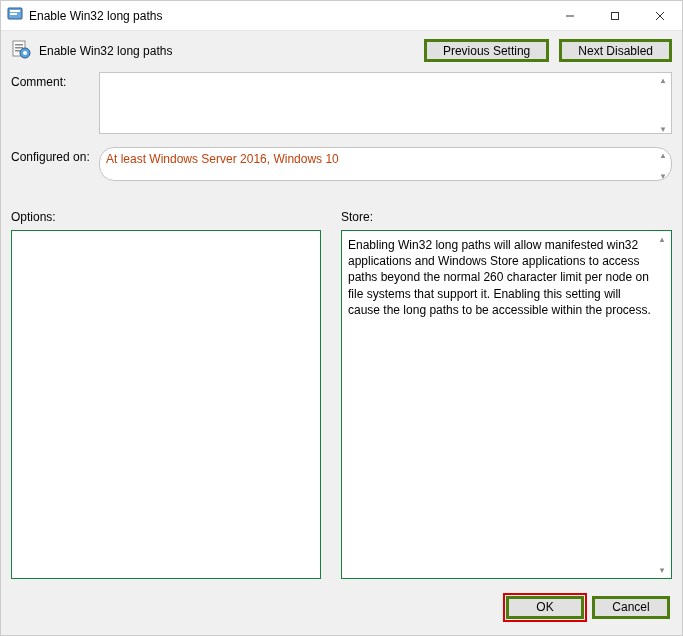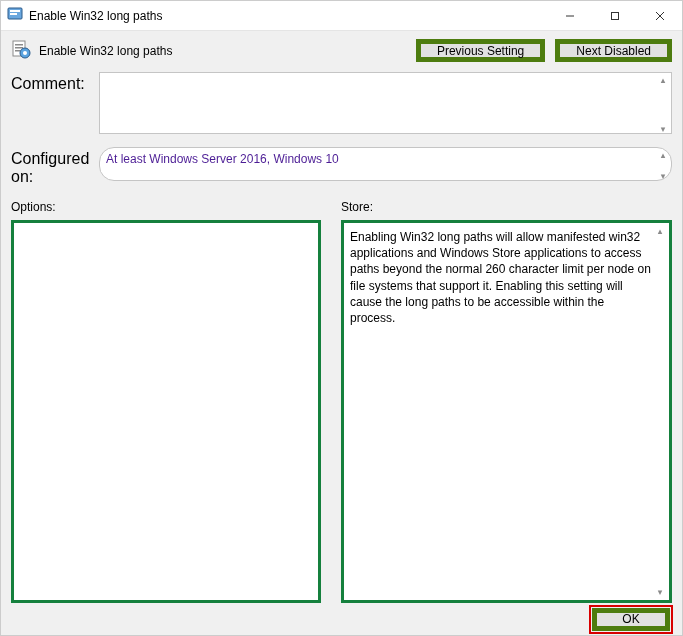--- a/index.html
+++ b/index.html
@@ -27,65 +27,65 @@
   .header-row {
     display:flex; align-items:center; justify-content:space-between;
     padding:8px 10px 10px 10px;
   }
   .header-left { display:flex; align-items:center; gap:8px; }
   .policy-icon svg { width:20px; height:20px; }
   .header-title { font-size:12px; }
   .header-right { display:flex; gap:10px; }
   .btn {
     height:23px; padding:0 16px;
-    background:#e1e1e1; border:5px solid #4d7c0f;
+    background:#e1e1e1; border:3px solid #4d7c0f;
     font-family:inherit; font-size:12px;
     display:inline-flex; align-items:center; justify-content:center;
   }
   .btn-small { min-width:88px; }
 
   .config-area { padding:0 10px 6px 10px; display:flex; gap:12px; }
   .radio-col { width:130px; display:flex; flex-direction:column; gap:10px; padding-top:4px; }
   .radio { display:flex; align-items:center; gap:6px; font-size:12px; }
   .radio-input {
     width:12px; height:12px; border:1px solid #333; border-radius:50%;
     display:inline-flex; align-items:center; justify-content:center; background:#fff;
   }
   .radio-input.checked::after {
     content:""; width:6px; height:6px; background:#000; border-radius:50%;
   }
   .hl-red { outline:2px solid #d80000; outline-offset:1px; padding:2px 3px 2px 0; margin-left:-3px; margin-right:-3px; }
 
   .fields-col { flex:1; display:flex; flex-direction:column; gap:10px; }
   .field-row { display:flex; align-items:flex-start; gap:6px; }
-  .field-label { width:82px; font-size:16px; padding-top:3px; }
+  .field-label { width:82px; font-size:12px; padding-top:3px; }
   .textarea-wrap { flex:1; position:relative; }
   .textarea {
     width:100%; background:#fff; border:1px solid #c5c5c5;
     font-family:inherit; font-size:12px; padding:4px 18px 4px 6px;
     resize:none; overflow:auto;
   }
   .ta-comment { height:62px; color:#000; }
-  .ta-supported { height:34px; color:#4c1d95;border-radius:15px; }
+  .ta-supported { height:34px; color:#c2410c;border-radius:15px; }
   .scroll-arrows { position:absolute; right:1px; top:1px; bottom:1px; width:16px; display:flex; flex-direction:column; justify-content:space-between; pointer-events:none; }
   .scroll-arrows span { width:16px; height:14px; display:flex; align-items:center; justify-content:center; color:#8a8a8a; font-size:9px; }
 
   .lower { flex:1; display:flex; padding:0 10px; gap:20px; }
   .col { display:flex; flex-direction:column; }
   .col-left { width:310px; }
   .col-right { flex:1; }
-  .col-label { font-size:12px; margin:8px 0 6px 0; }
+  .col-label { font-size:12px; margin:20px 0 6px 0; }
   .panel {
-    flex:1; background:#fff; border:3px solid #15803d;
+    flex:1; background:#fff; border:1px solid #15803d;
     font-size:12px; padding:6px 18px 6px 6px; position:relative;
     overflow:auto; line-height:1.35;
   }
 
   .footer {
-    height:32px; display:flex; align-items:center; justify-content:flex-end;
+    height:56px; display:flex; align-items:center; justify-content:flex-end;
     gap:8px; padding:0 12px;
   }
   .footer .btn { min-width:78px; }
   .hl-red-btn { outline:2px solid #d80000; outline-offset:1px; }
 </style>
 </head>
 <body>
 
 <div class="window">
 
@@ -178,15 +178,16 @@
         <div class="scroll-arrows">
             <span>▴</span>
             <span>▾</span>
           </div>
       </div>
     </div>
   </div>
 
   <div class="footer">
     <button class="btn hl-red-btn">OK</button>
+    <button class="btn">Cancel</button>
   </div>
 
 </div>
 
 </body></html>

